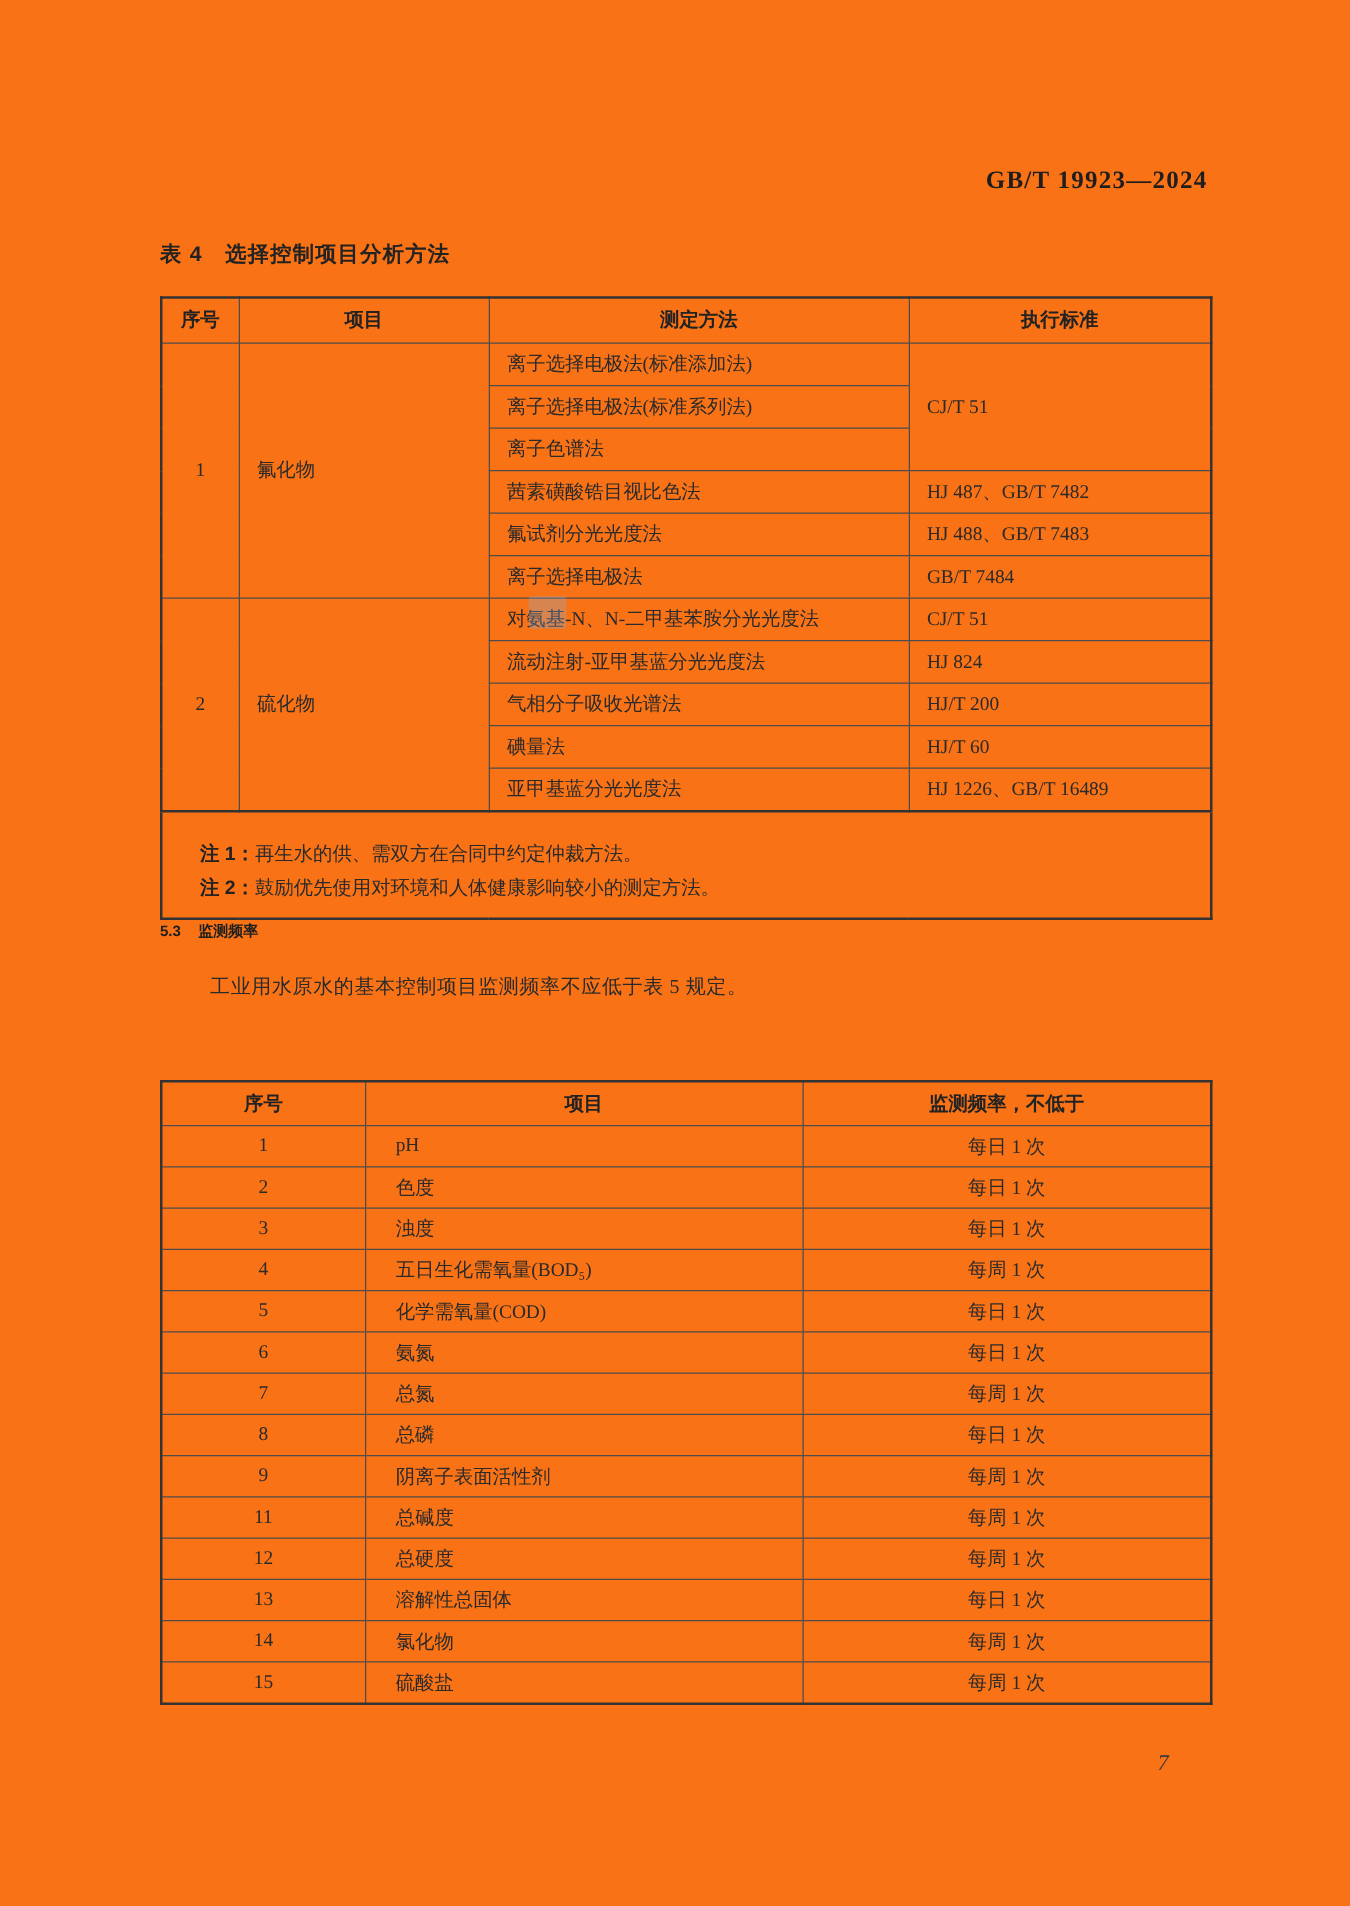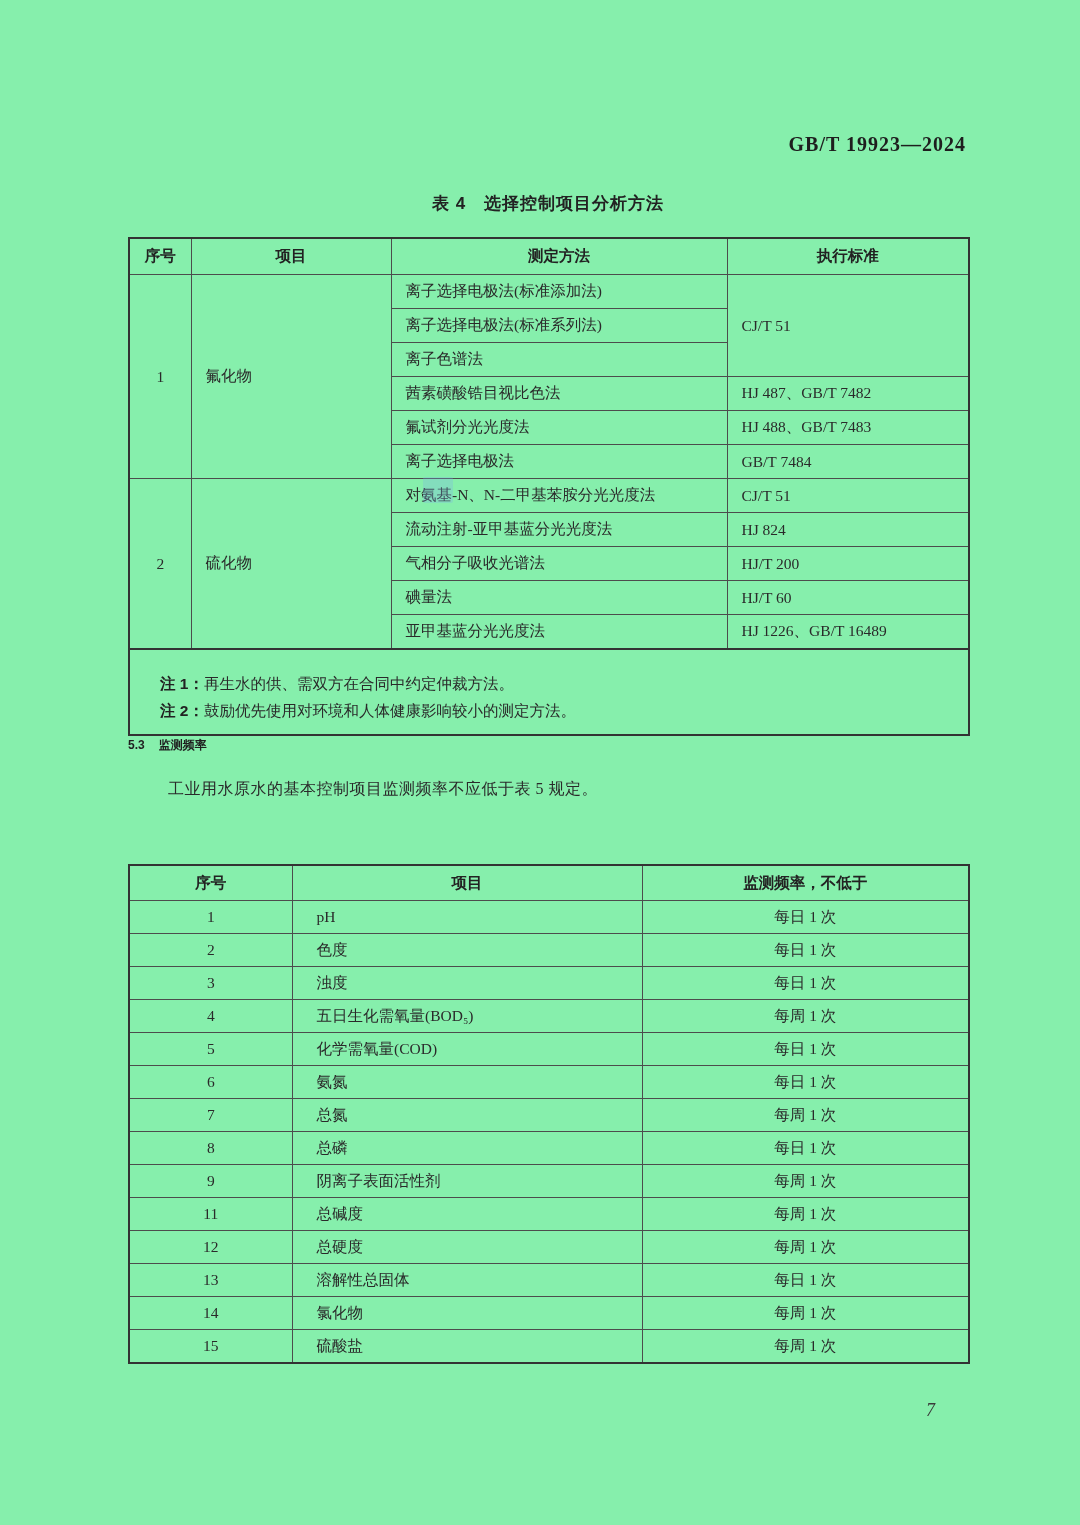--- a/index.html
+++ b/index.html
@@ -4,35 +4,35 @@
 <style>
   html,body{margin:0;padding:0;}
   body{
     background:#e9e9e7;
     font-family:"Liberation Serif","DejaVu Serif",serif;
   }
   .page{
     position:relative;
     width:1080px;height:1525px;
     margin:0 auto;
-    background:#86efac;
+    background:#f97316;
     color:#262626;
     overflow:hidden;
     box-shadow:0 0 6px rgba(0,0,0,.15);
   }
   
   .doc-number{
     position:absolute;top:133px;right:114px;
     font-family:"Liberation Serif","DejaVu Serif",serif;
     font-weight:bold;font-size:20px;letter-spacing:1px;color:#1e1e1e;
   }
   
   .tbl-title{
     position:absolute;left:128px;width:840px;
-    text-align:center;margin:0;
+    margin:0;
     font-family:"Liberation Sans","DejaVu Sans",sans-serif;
     font-weight:bold;font-size:17px;color:#222;
     letter-spacing:1px;
   }
   .tbl-title.t4{top:192px;}
   .tbl-title.t5{top:818px;}
   
   table{
     position:absolute;left:128px;
     border-collapse:collapse;table-layout:fixed;

